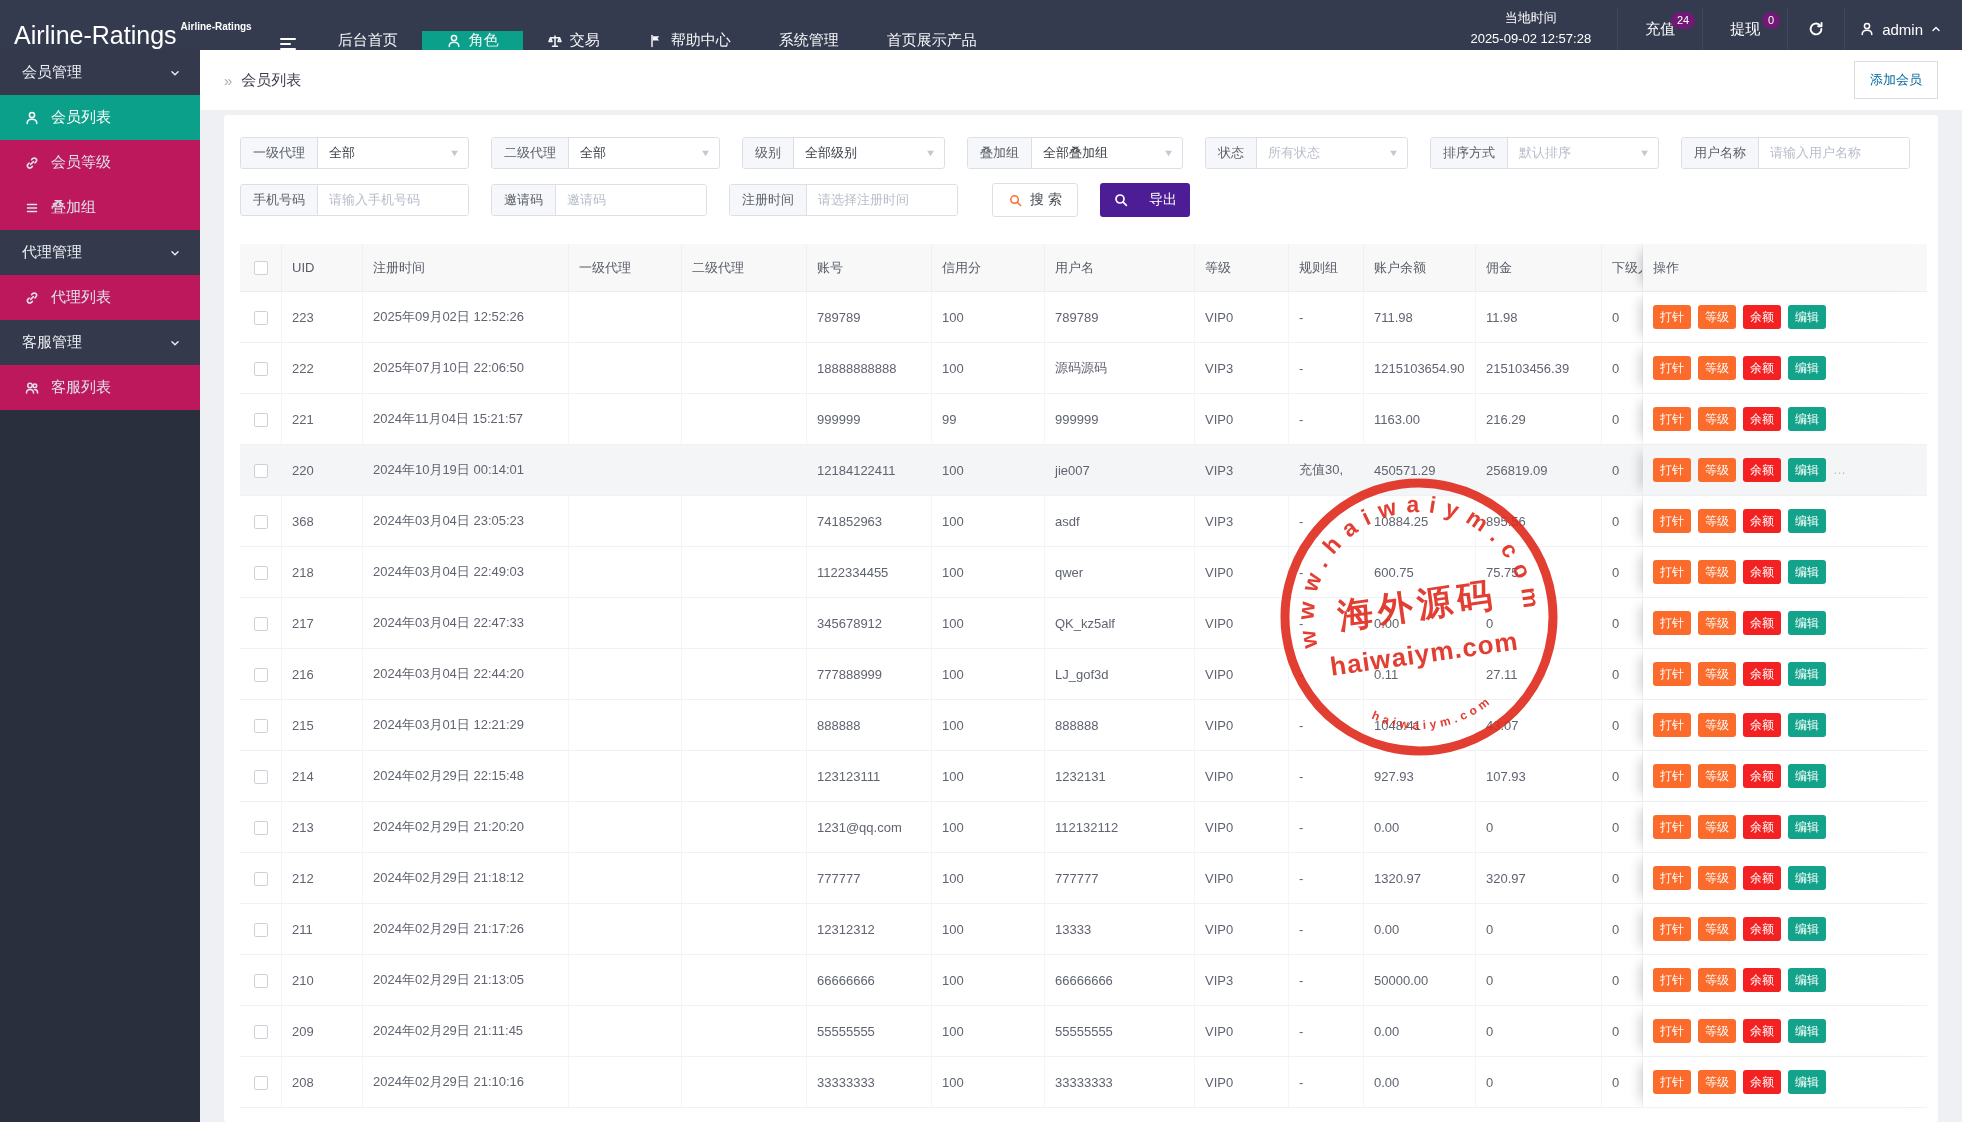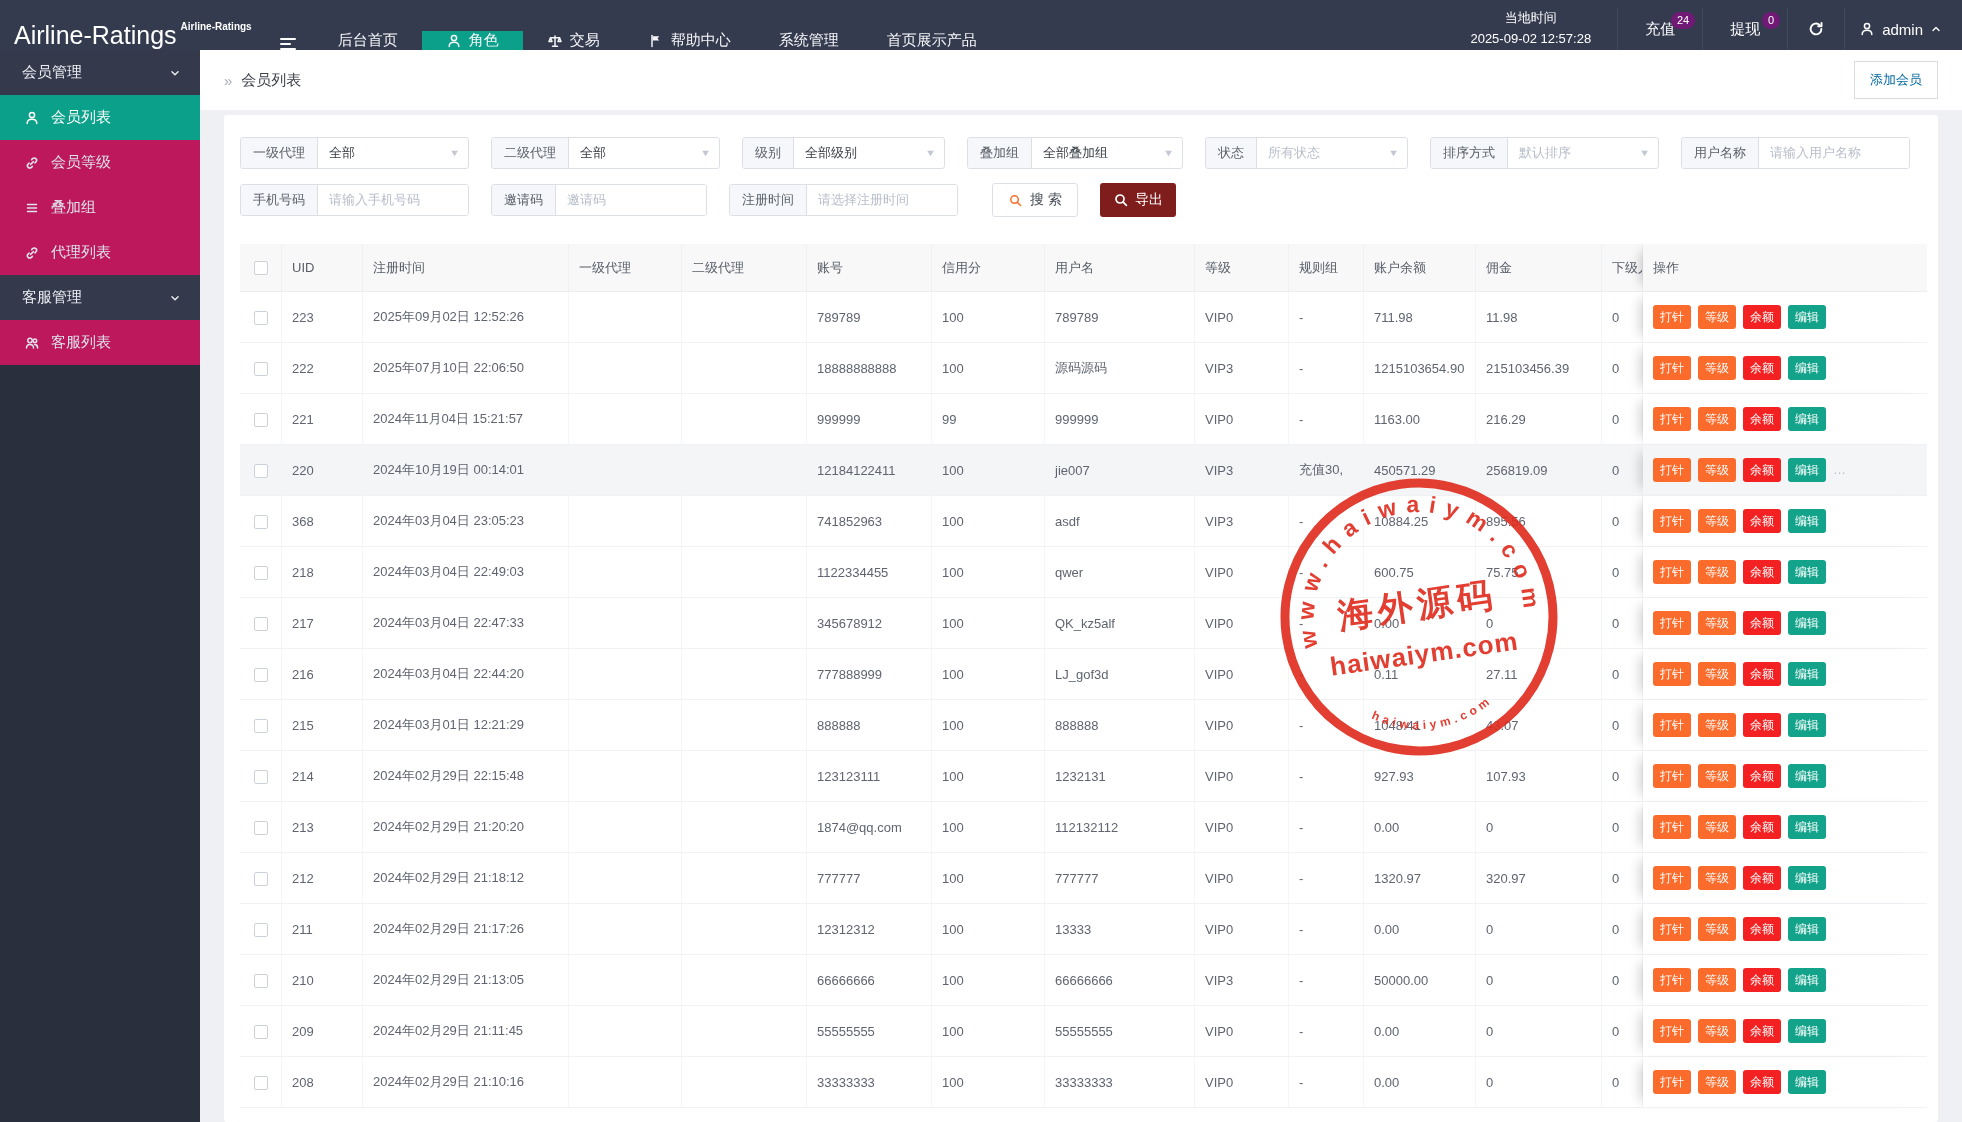--- a/index.html
+++ b/index.html
@@ -51,21 +51,21 @@
   
   .frow { display:flex; align-items:center; gap:22px; margin-bottom:14px; flex-wrap:nowrap; }
   .fgroup { display:flex; align-items:stretch; height:32px; border:1px solid #dcdfe6; border-radius:3px; background:#fff; overflow:hidden; flex:0 0 auto; }
   .flabel { background:#f5f7fa; border-right:1px solid #dcdfe6; display:flex; align-items:center; padding:0 12px; font-size:13px; color:#5b6068; white-space:nowrap; }
   .fval { display:flex; align-items:center; justify-content:space-between; width:150px; padding:0 9px 0 11px; font-size:13px; color:#383d45; cursor:pointer; }
   .fval.ph { color:#b7bdc9; }
   .caret { font-size:9px; color:#c3c8d2; transform:scaleX(1.25); }
   .finput { border:none; outline:none; width:150px; padding:0 11px; font-size:13px; color:#383d45; background:#fff;font-family:Liberation Mono, monospace; }
   .finput::placeholder { color:#b7bdc9; }
   .search-btn { display:flex; align-items:center; gap:7px; height:34px; padding:0 15px; margin-left:12px; background:#fff; border:1px solid #dcdfe6; border-radius:3px; font-size:14px; color:#474c55; cursor:pointer; flex:0 0 auto; }
-  .export-btn { display:flex; align-items:center; gap:6px; height:34px; padding:0 13px; background:#7f1d1d; border:none; border-radius:3px; font-size:14px; color:#fff; cursor:pointer; flex:0 0 auto; }
+  .export-btn { display:flex; align-items:center; gap:20px; height:34px; padding:0 13px; background:#4c1d95; border:none; border-radius:3px; font-size:14px; color:#fff; cursor:pointer; flex:0 0 auto; }
 
   
   .tablewrap { margin-top:27px; width:1687px; position:relative; }
   table.grid { border-collapse:separate; border-spacing:0; table-layout:fixed; width:1687px; font-size:13px; color:#5f6470; }
   .grid th { background:#f8f8f9; font-weight:normal; text-align:left; color:#575c66; height:48px; padding:0 10px; border-bottom:1px solid #ebedf2; border-right:1px solid #eef0f3; white-space:nowrap; overflow:hidden; }
   .grid td { background:#fff; height:51px; padding:0 10px; border-bottom:1px solid #f0f1f4; border-right:1px solid #f4f5f7; white-space:nowrap; overflow:hidden; }
   .grid tr.hl td { background:#f4f5f7; }
   .grid th.c-check, .grid td.c-check { text-align:center; padding:0; }
   .cb { display:inline-block; width:14px; height:14px; background:#fff; border:1px solid #ccd1da; border-radius:2px; vertical-align:middle; cursor:pointer; }
   .grid th.c-action, .grid td.c-action { border-right:none; box-shadow:-11px 0 11px -8px rgba(0,0,0,.18); }
@@ -178,20 +178,26 @@
       <span>会员等级</span>
     </div>
     <div class="side-item side-row">
       <svg class="icon" width="16" height="16" viewBox="0 0 16 16" fill="none" stroke="currentColor" stroke-width="1.5" stroke-linecap="round" stroke-linejoin="round">
         <path d="M3.5 4.6h9"></path>
         <path d="M3.5 8h9"></path>
         <path d="M3.5 11.4h9"></path>
       </svg>
       <span>叠加组</span>
     </div>
+    <div class="side-row side-group">
+      <span>代理管理</span>
+      <svg class="icon" width="14" height="14" viewBox="0 0 16 16" fill="none" stroke="currentColor" stroke-width="1.6" stroke-linecap="round" stroke-linejoin="round">
+        <path d="M4.5 6.5 8 10l3.5-3.5"></path>
+      </svg>
+    </div>
     <div class="side-item side-row">
       <svg class="icon" width="16" height="16" viewBox="0 0 16 16" fill="none" stroke="currentColor" stroke-width="1.5" stroke-linecap="round" stroke-linejoin="round">
         <path d="M6.6 9.4l2.8-2.8"></path>
         <path d="M7.6 4.6l1-1a2.3 2.3 0 0 1 3.3 3.3l-1 1"></path>
         <path d="M8.4 11.4l-1 1a2.3 2.3 0 0 1-3.3-3.3l1-1"></path>
       </svg>
       <span>代理列表</span>
     </div>
     <div class="side-row side-group">
       <span>客服管理</span>
@@ -492,21 +498,21 @@
               <td>107.93</td>
               <td>0</td>
               <td class="c-action"><span class="abtn" style="background:#fb6c2c">打针</span><span class="abtn" style="background:#fb6c2c">等级</span><span class="abtn" style="background:#f32121">余额</span><span class="abtn" style="background:#13a38b">编辑</span></td>
             </tr>
             <tr class="">
               <td class="c-check"><span class="cb"></span></td>
               <td>213</td>
               <td>2024年02月29日 21:20:20</td>
               <td></td>
               <td></td>
-              <td>1874@qq.com</td>
+              <td>1231@qq.com</td>
               <td>100</td>
               <td>112132112</td>
               <td>VIP0</td>
               <td>-</td>
               <td>0.00</td>
               <td>0</td>
               <td>0</td>
               <td class="c-action"><span class="abtn" style="background:#fb6c2c">打针</span><span class="abtn" style="background:#fb6c2c">等级</span><span class="abtn" style="background:#f32121">余额</span><span class="abtn" style="background:#13a38b">编辑</span></td>
             </tr>
             <tr class="">

